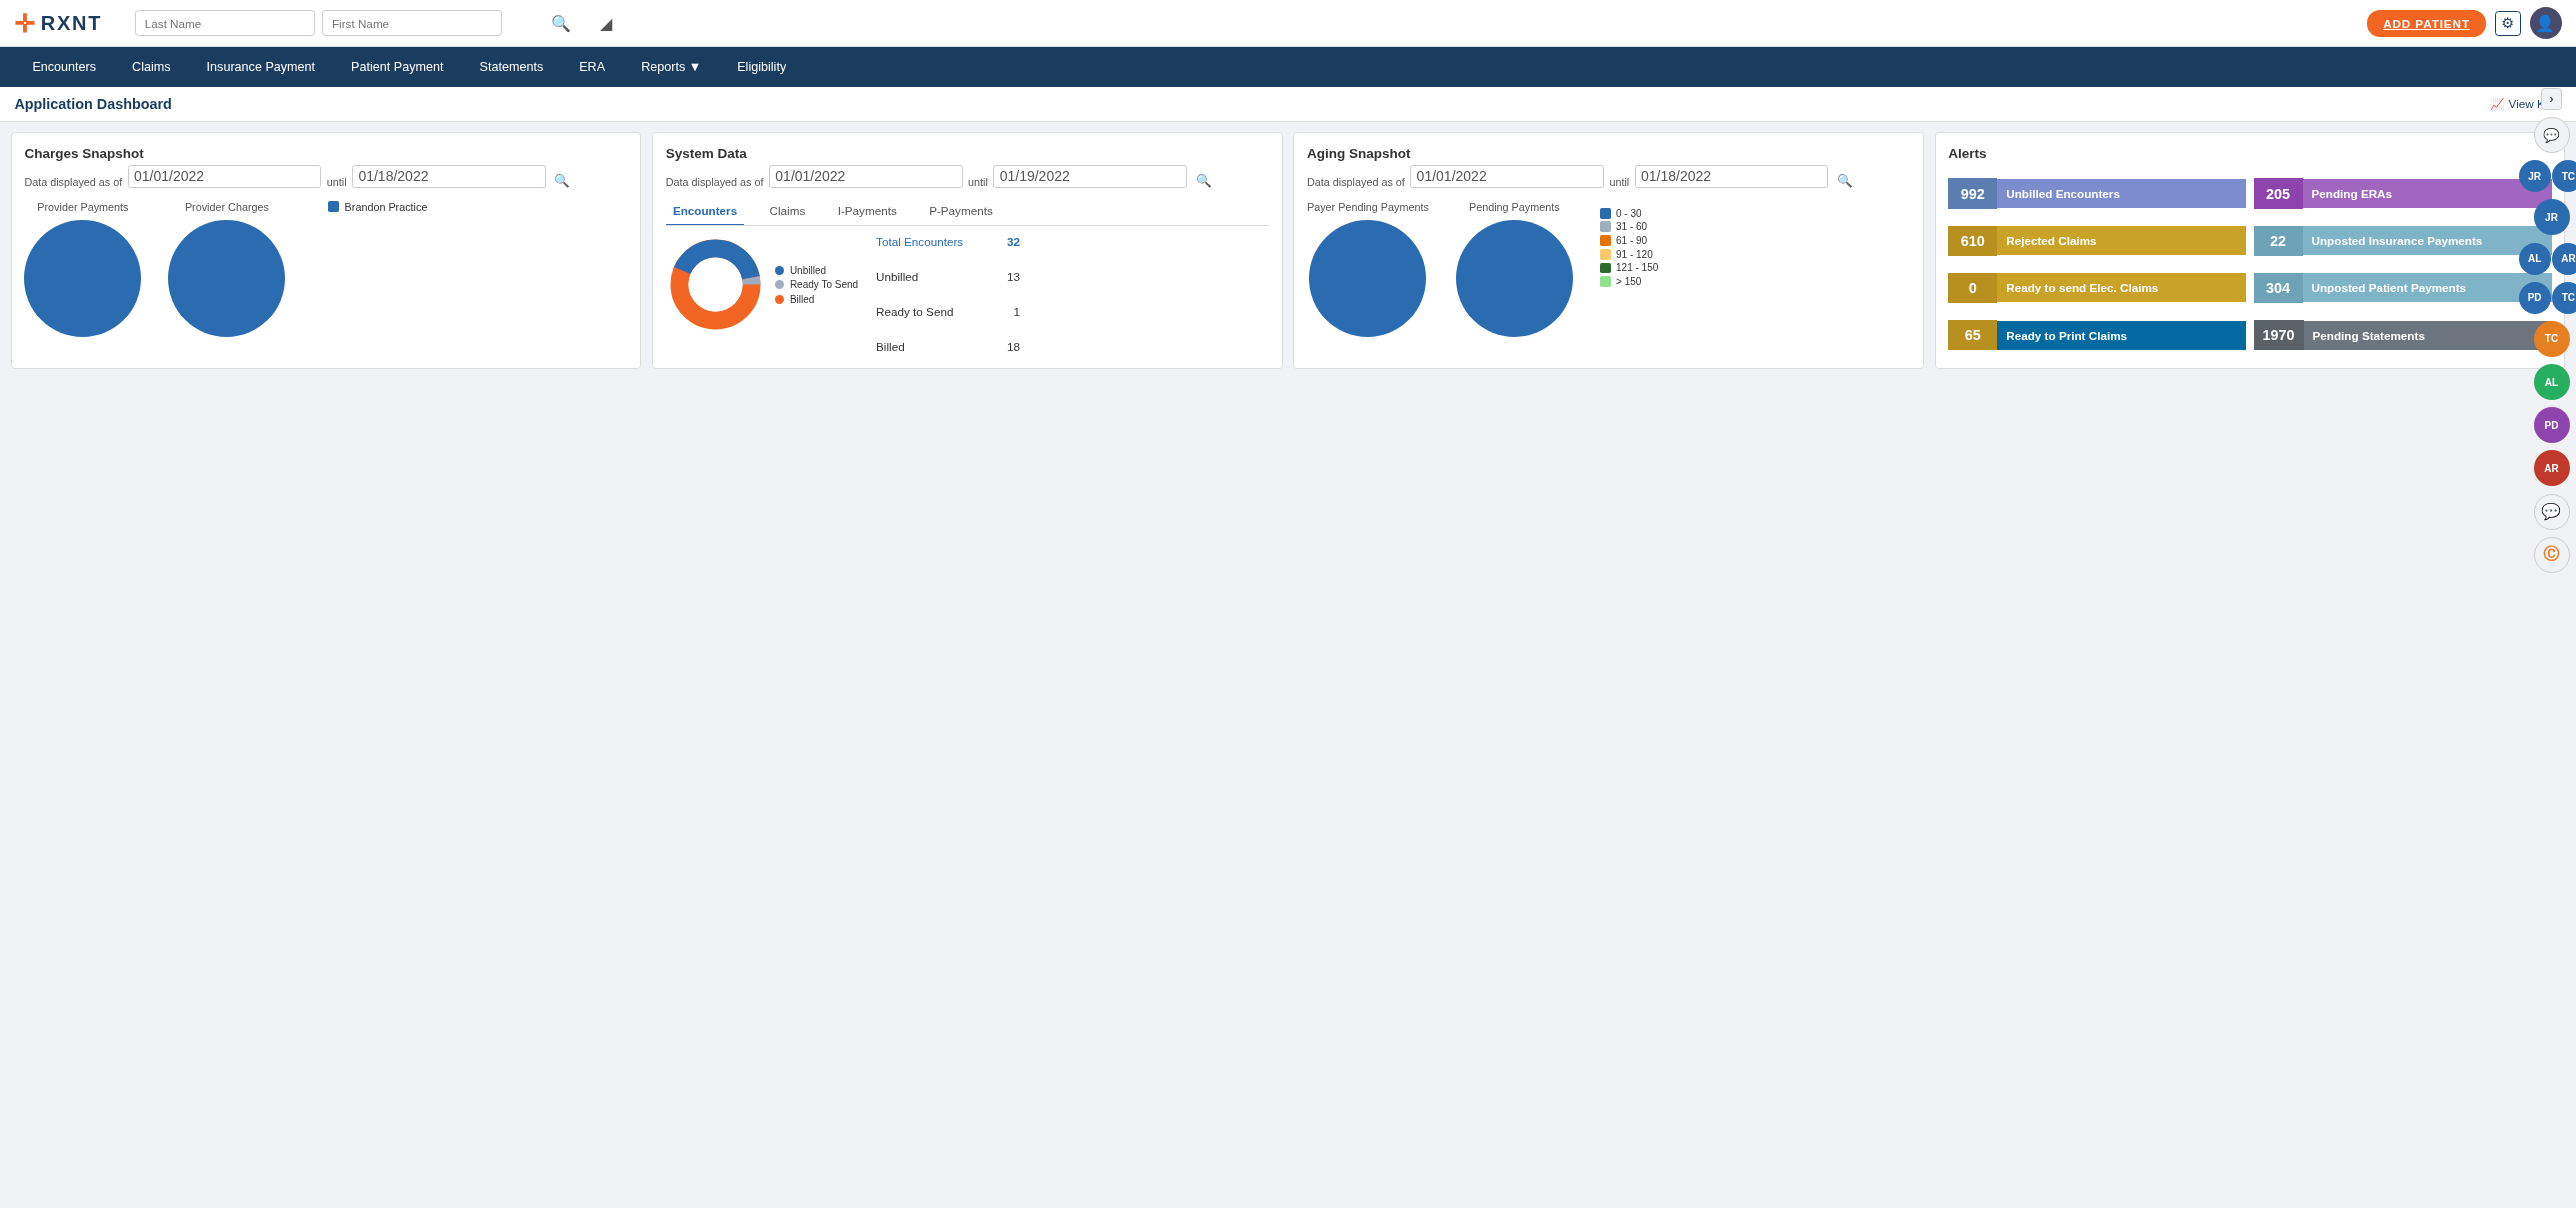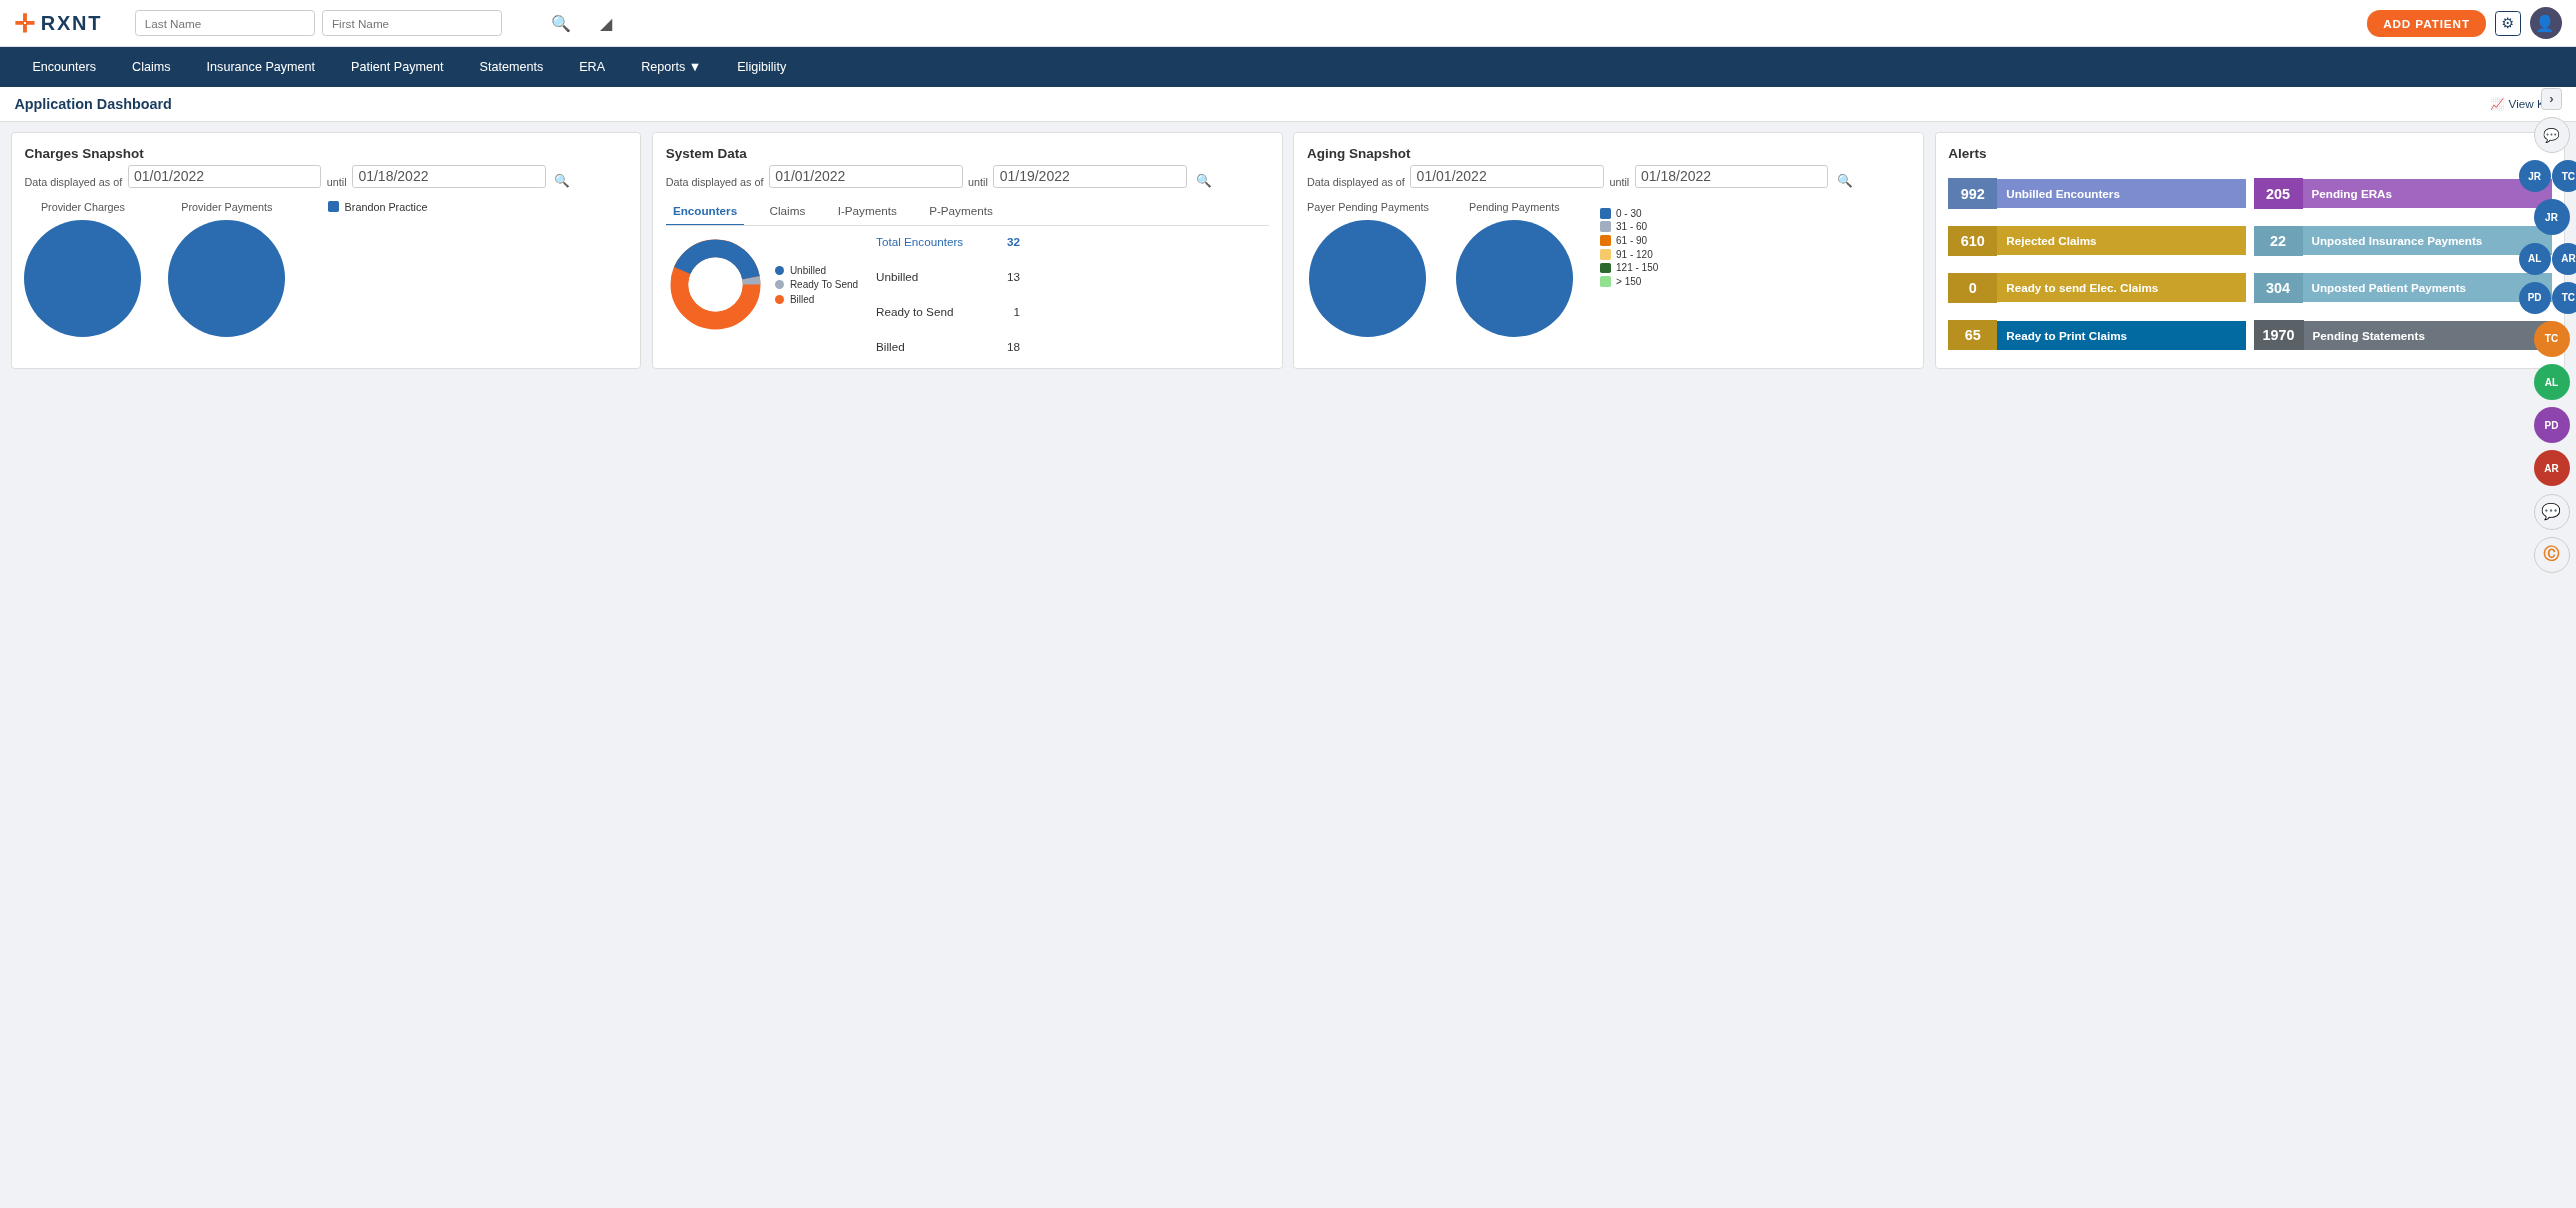--- a/index.html
+++ b/index.html
@@ -24,20 +24,21 @@
     }
     .icon-btn {
       background: none; border: none; cursor: pointer; font-size: 16px; color: #555;
       padding: 3.6px 7.2px;
     }
     .top-right { display: flex; align-items: center; gap: 9px; margin-left: auto; }
     .add-patient-btn {
       background: #f26522; color: #fff; border: none; border-radius: 13px;
       padding: 7.2px 16px; font-size: 11.7px; font-weight: bold; cursor: pointer;
       letter-spacing: 0.9px;
+      text-decoration: underline;
     }
     .gear-btn {
       border: 1.8px solid #1a3c5e; border-radius: 3.6px; padding: 3.6px 5.4px;
       background: none; cursor: pointer; font-size: 14.4px; color: #1a3c5e;
     }
     .avatar-circle {
       width: 32px; height: 32px; border-radius: 50%; background: #4a4a6a;
       display: flex; align-items: center; justify-content: center;
       color: #fff; font-size: 16px; cursor: pointer;
     }
@@ -207,25 +208,25 @@
     <div class="card-title">Charges Snapshot</div>
     <div class="card-subtitle">
       <span>Data displayed as of</span>
       <input class="date-input" type="text" value="01/01/2022" style="">
       <span>until</span>
       <input class="date-input" type="text" value="01/18/2022" style="">
       <button class="icon-btn" style="font-size:12.6px;padding:0 3.6px;">🔍</button>
     </div>
     <div class="chart-row">
       <div class="chart-item">
+        <div class="chart-label">Provider Payments</div>
+        <div class="pie-circle"></div>
+      </div>
+      <div class="chart-item">
         <div class="chart-label">Provider Charges</div>
-        <div class="pie-circle"></div>
-      </div>
-      <div class="chart-item">
-        <div class="chart-label">Provider Payments</div>
         <div class="pie-circle"></div>
       </div>
       <div style="display:flex;flex-direction:column;justify-content:center;margin-left:16px;">
         <div class="legend-item">
           <div class="legend-dot" style="background:#2b6cb0;"></div>
           <span>Brandon Practice</span>
         </div>
       </div>
     </div>
   </div>

